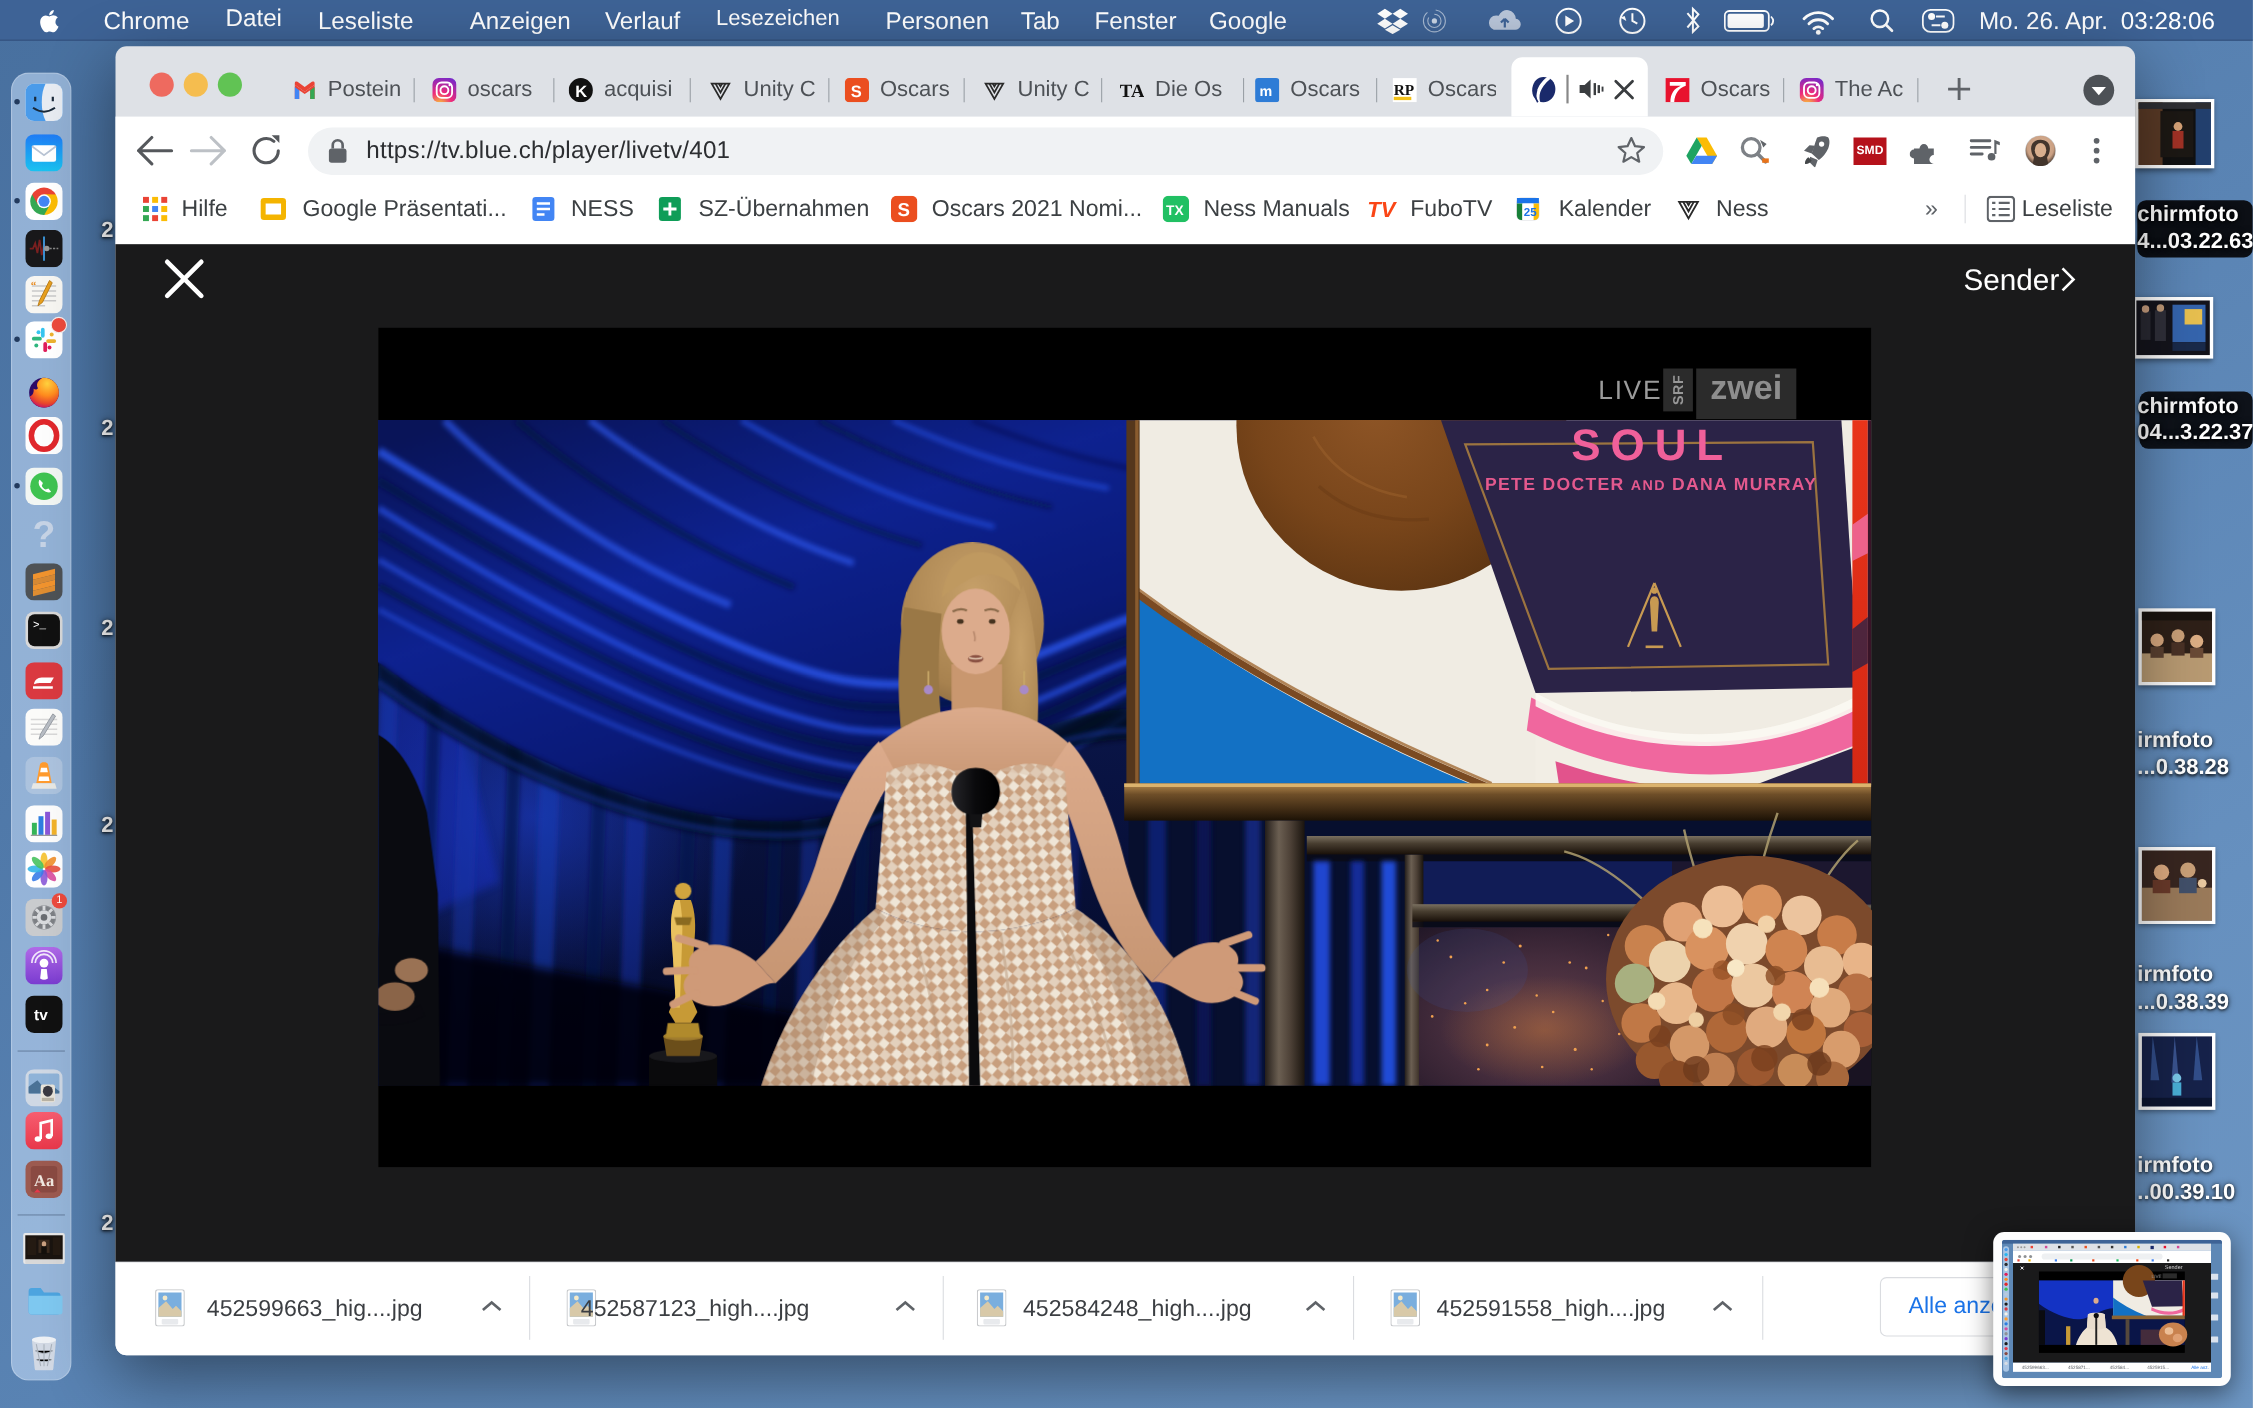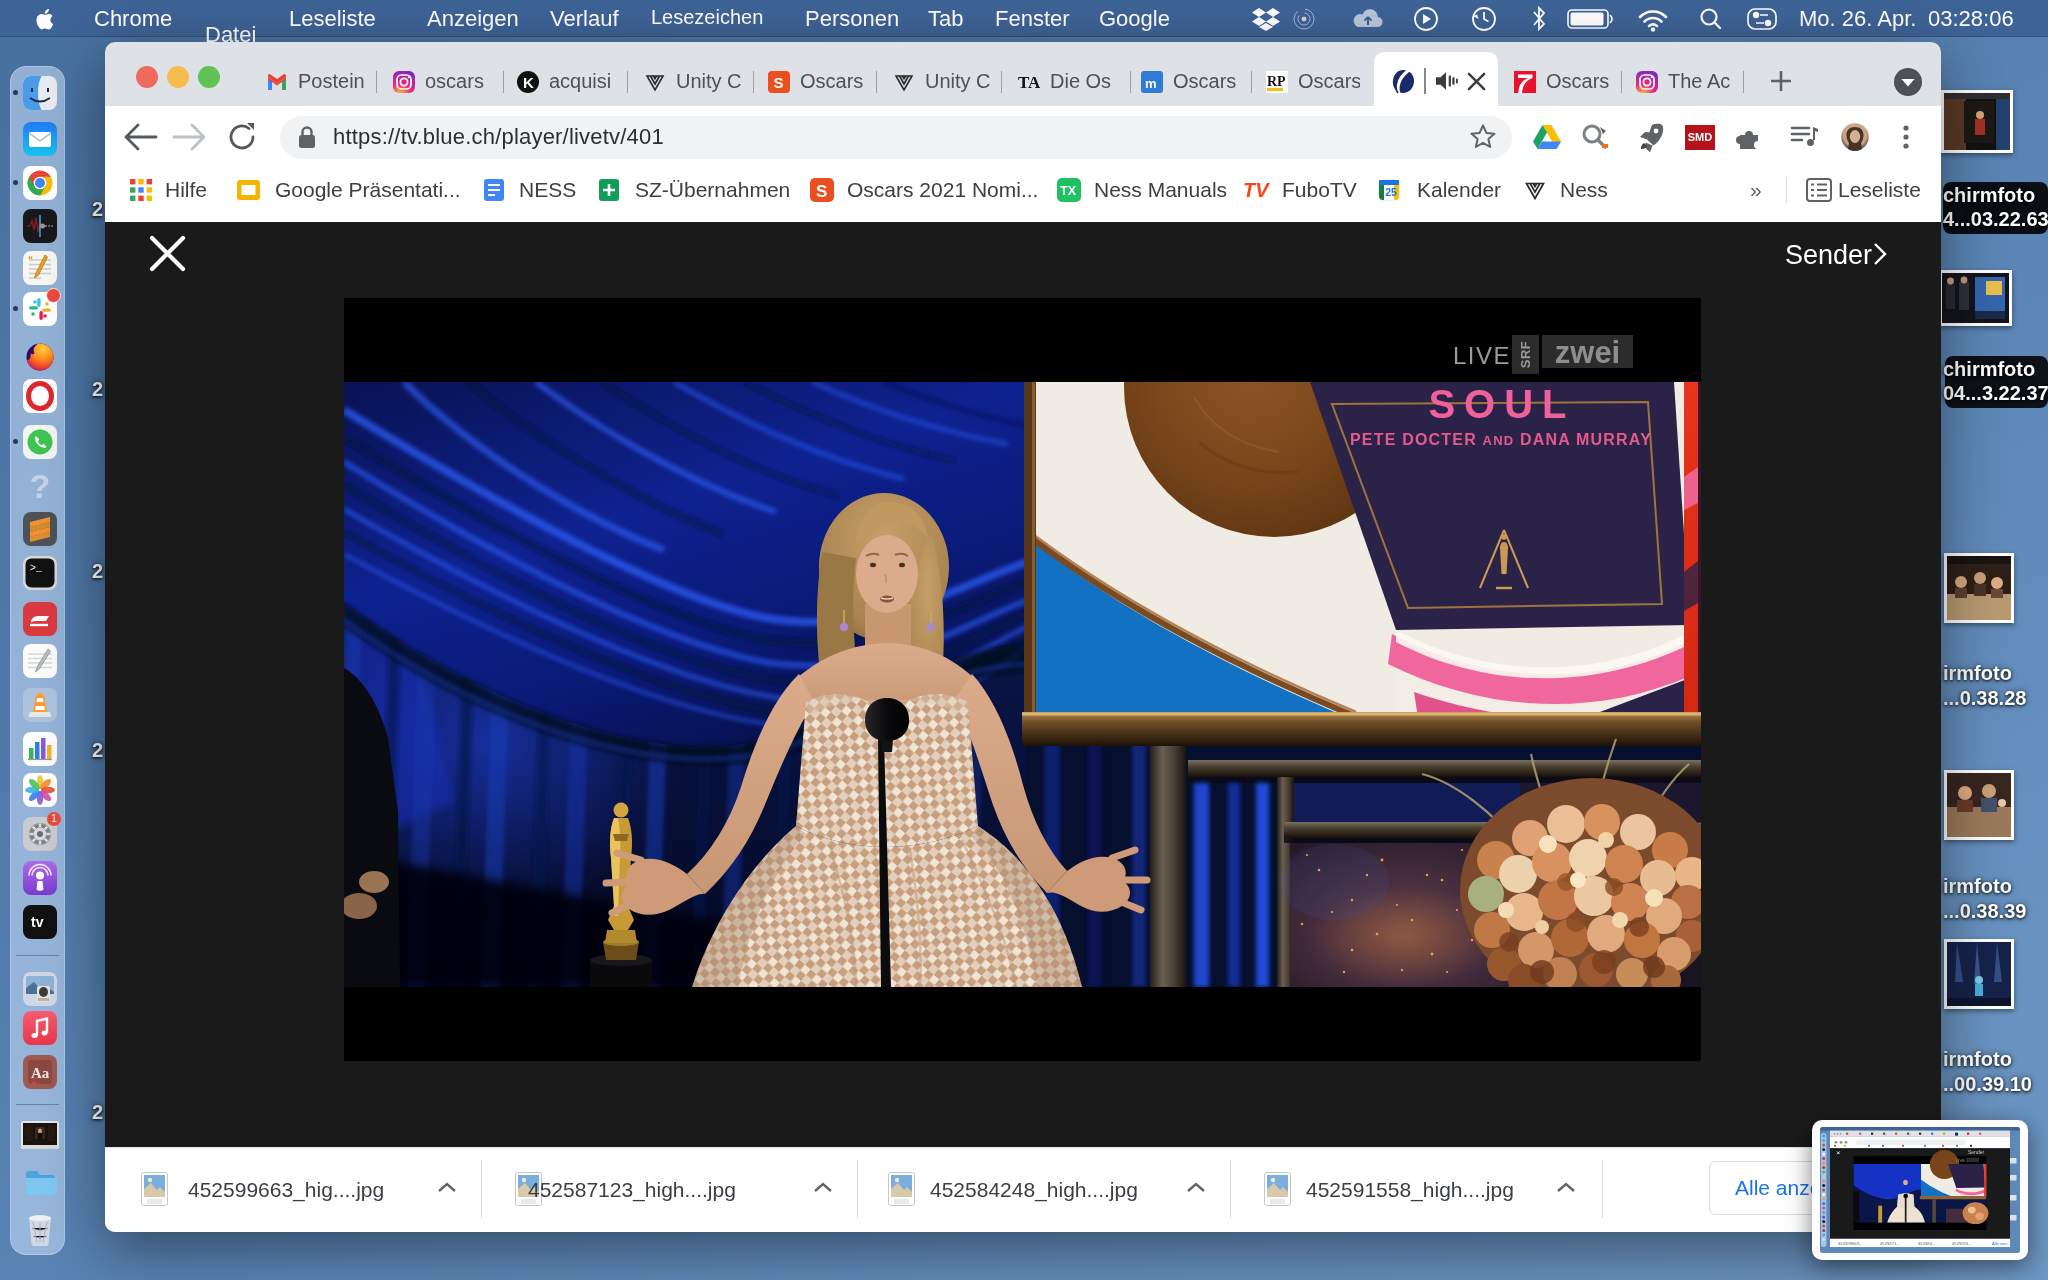--- a/index.html
+++ b/index.html
@@ -8,21 +8,21 @@
 .a{position:absolute}
 </style></head>
 <body>
 
 <div class="a" style="left:0;top:0;width:2048px;height:37px;background:#3e6396;border-bottom:1px solid #32517c"></div>
 <div id="menuitems" style="position:absolute;left:0;top:0;width:2048px;height:37px;color:#fff">
 <svg class="a" style="left:34px;top:7px" width="24" height="24" viewBox="0 0 24 24">
       <path fill="#fff" d="M16.4 12.9c0-2.6 2.1-3.8 2.2-3.9-1.2-1.8-3.1-2-3.7-2-1.6-.2-3.1.9-3.9.9-.8 0-2-.9-3.4-.9-1.7 0-3.3 1-4.2 2.6-1.8 3.1-.5 7.7 1.3 10.2.9 1.2 1.9 2.6 3.2 2.6 1.3-.1 1.8-.8 3.4-.8 1.6 0 2 .8 3.4.8 1.4 0 2.3-1.3 3.1-2.5 1-1.4 1.4-2.8 1.4-2.9-.1-.1-2.8-1.1-2.8-4.1zM13.8 5.3c.7-.9 1.2-2.1 1.1-3.3-1 0-2.3.7-3 1.6-.7.8-1.3 2-1.1 3.2 1.1.1 2.3-.6 3-1.5z"></path>
     </svg>
 <div class="a" style="left:94px;top:6px;font-size:22px;font-weight:normal">Chrome</div>
-<div class="a" style="left:205px;top:22px;font-size:22px">Datei</div>
+<div class="a" style="left:205px;top:4px;font-size:22px">Datei</div>
 <div class="a" style="left:289px;top:6px;font-size:22px">Leseliste</div>
 <div class="a" style="left:427px;top:6px;font-size:22px">Anzeigen</div>
 <div class="a" style="left:550px;top:6px;font-size:22px">Verlauf</div>
 <div class="a" style="left:651px;top:6px;font-size:20px">Lesezeichen</div>
 <div class="a" style="left:805px;top:6px;font-size:22px">Personen</div>
 <div class="a" style="left:928px;top:6px;font-size:22px">Tab</div>
 <div class="a" style="left:995px;top:6px;font-size:22px">Fenster</div>
 <div class="a" style="left:1099px;top:6px;font-size:22px">Google</div>
 <svg class="a" style="left:1251px;top:7px" width="30" height="24" viewBox="0 0 30 24">
       <g fill="#fff">
@@ -1056,21 +1056,21 @@
 <path d="M543 316 c14 0 22 10 22 22 c0 14 -10 21 -22 21 c-12 0 -22 -7 -22 -21 c0 -12 8 -22 22 -22z" fill="url(#micG)"></path>
 <path d="M537 358 h12 l-1 12 h-10z" fill="#121214"></path>
 </svg>
 </div>
 
 <div class="a" style="left:1453px;top:342px;color:#9b9b9b;font-size:24px;letter-spacing:1.5px">LIVE</div>
 <div class="a" style="left:1512px;top:335px;width:27px;height:39px;background:#2b2b2b"></div>
 <div class="a" style="left:1512px;top:335px;width:27px;height:39px;color:#989898;font-size:13px;font-weight:bold;display:flex;align-items:center;justify-content:center">
     <span style="transform:rotate(-90deg);letter-spacing:0.5px">SRF</span>
   </div>
-<div class="a" style="left:1542px;top:335px;width:91px;height:33px;background:#2b2b2b;color:#8e8e8e;font-size:31px;font-weight:bold;text-align:center;line-height:36px">zwei</div>
+<div class="a" style="left:1542px;top:335px;width:91px;height:46px;background:#2b2b2b;color:#8e8e8e;font-size:31px;font-weight:bold;text-align:center;line-height:36px">zwei</div>
 
 <div class="a" style="left:105px;top:1147px;width:1836px;height:85px;background:#fff;border-radius:0 0 10px 10px;border-top:1px solid #e4e6e8"></div>
 <div id="downloads">
 <style>
 .dlt{position:absolute;top:1178px;font-size:21px;color:#3b3e42}
 .dsep{position:absolute;top:1160px;width:1px;height:58px;background:#dadce0}
 .jpgi{position:absolute;top:1172px}
 .chev{position:absolute;top:1181px}
 </style>
 <svg class="jpgi" style="left:141px" width="27" height="34" viewBox="0 0 27 34">

